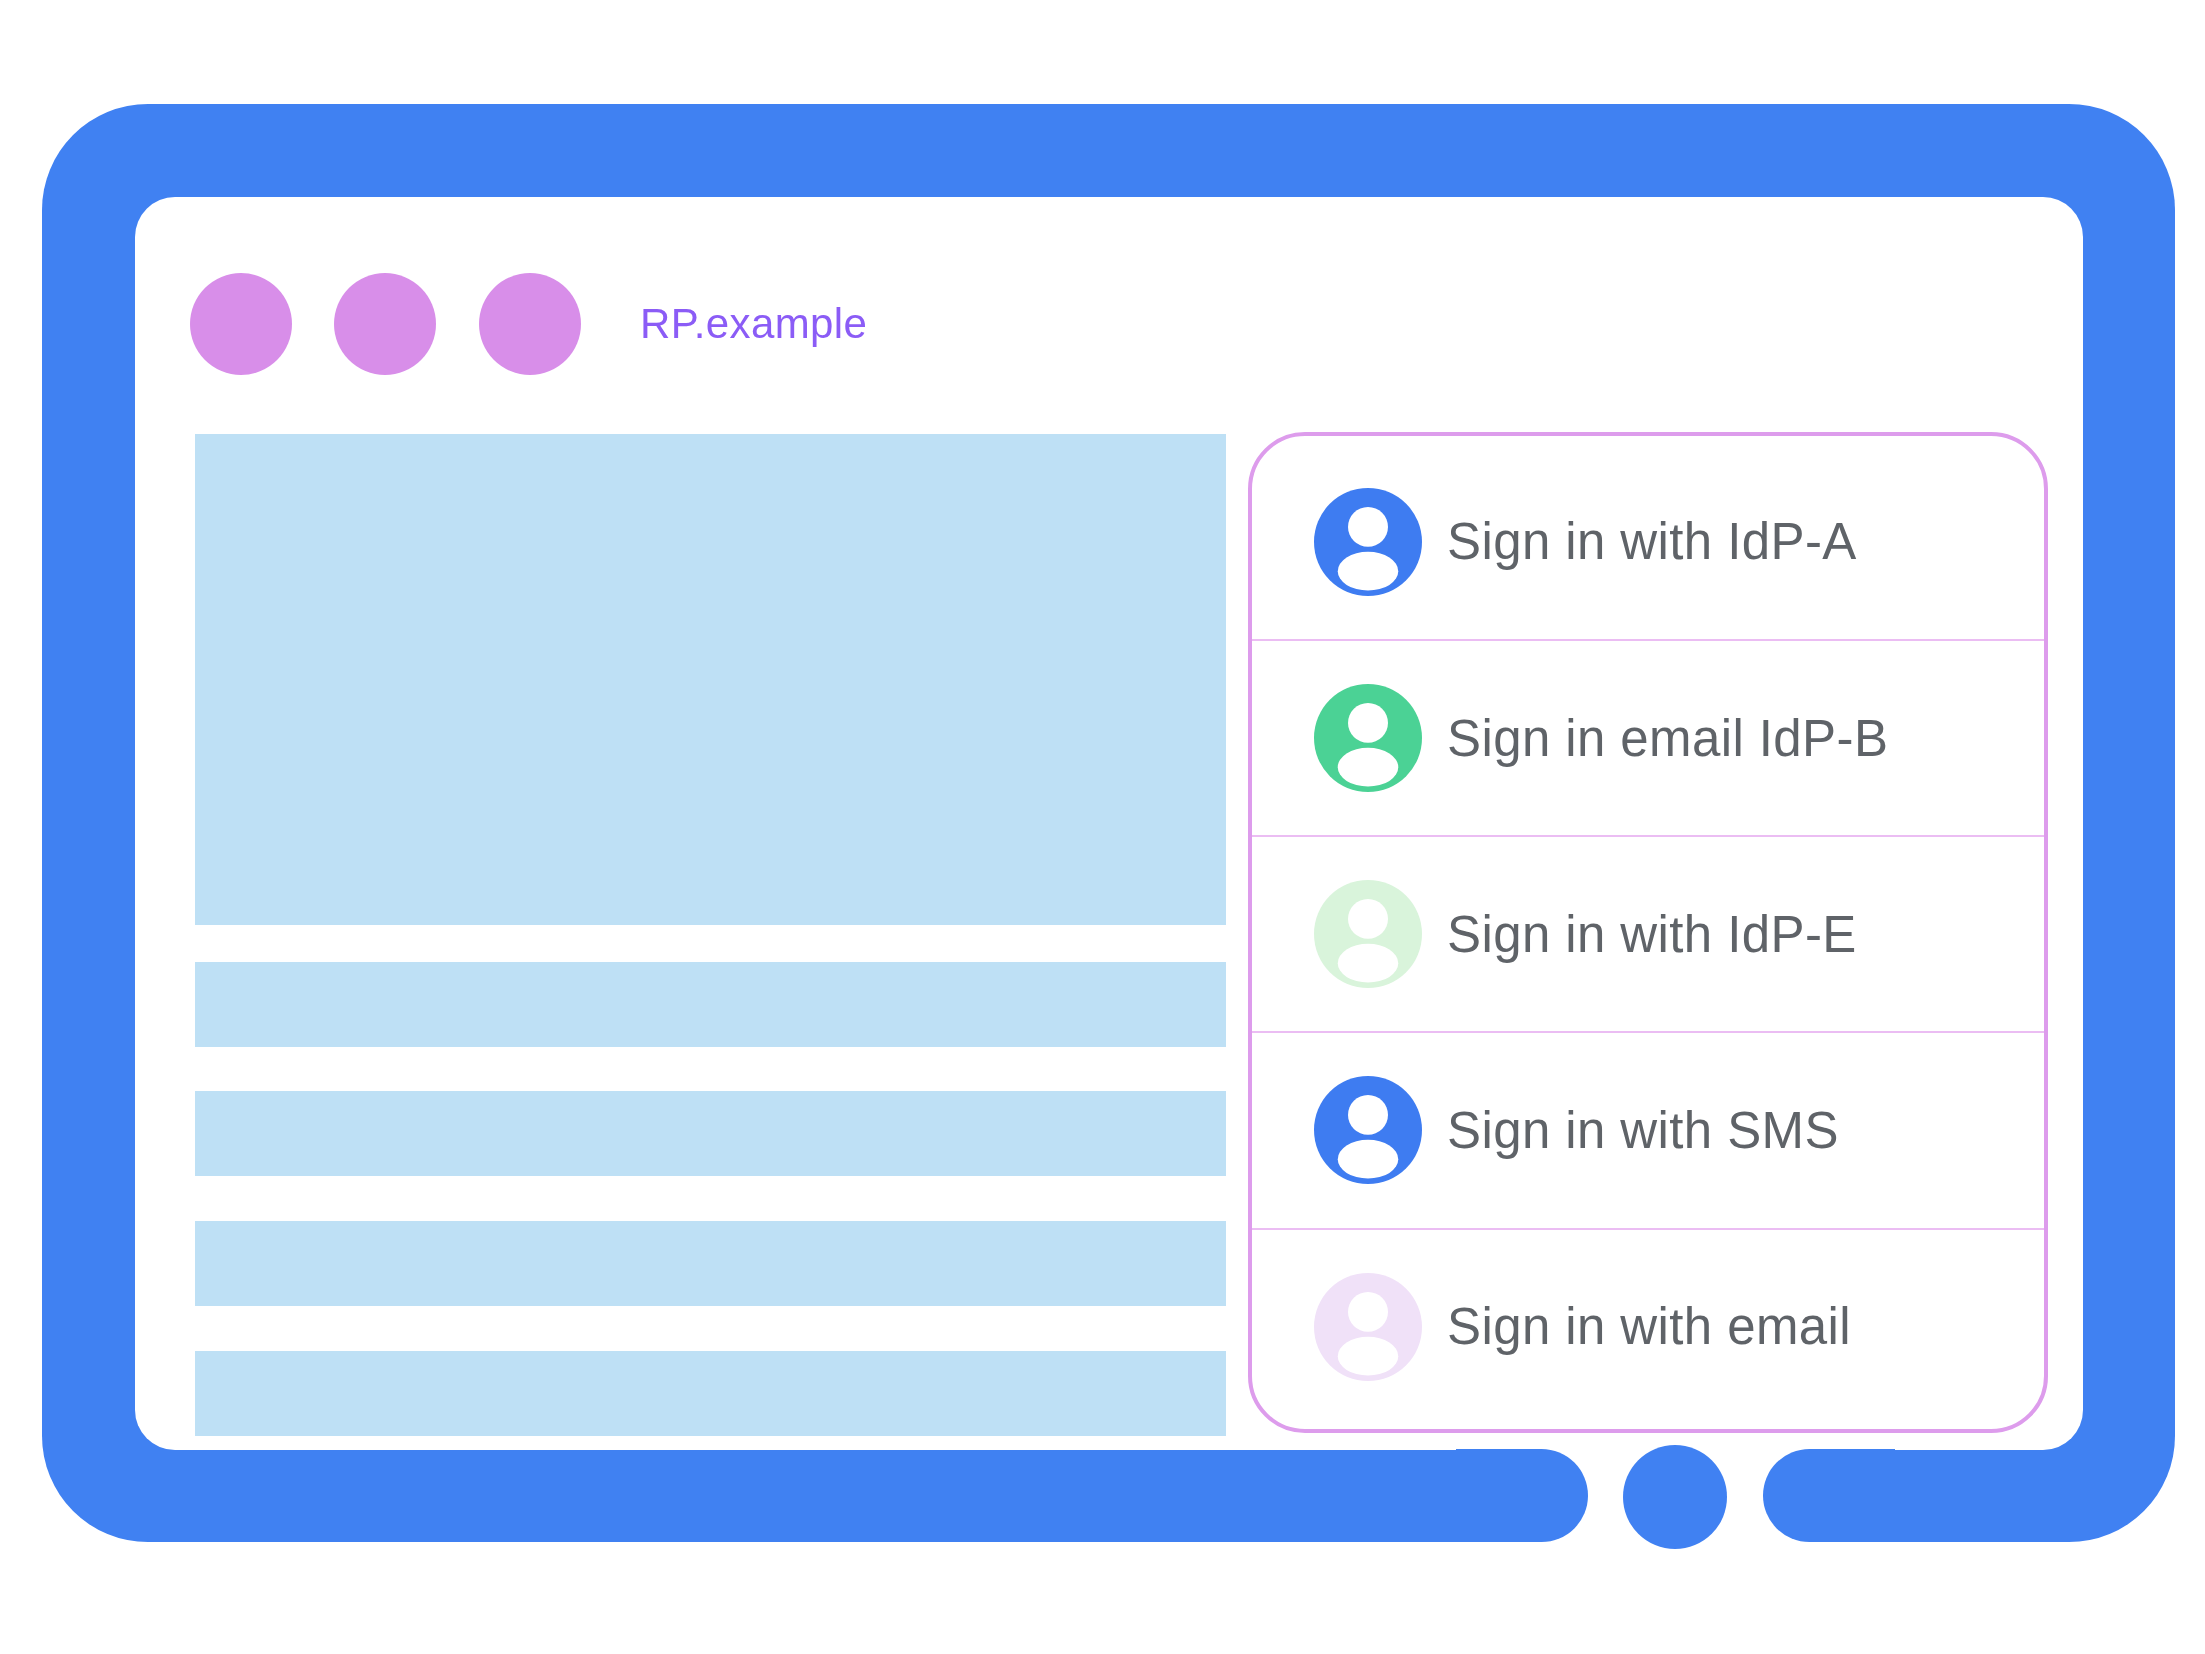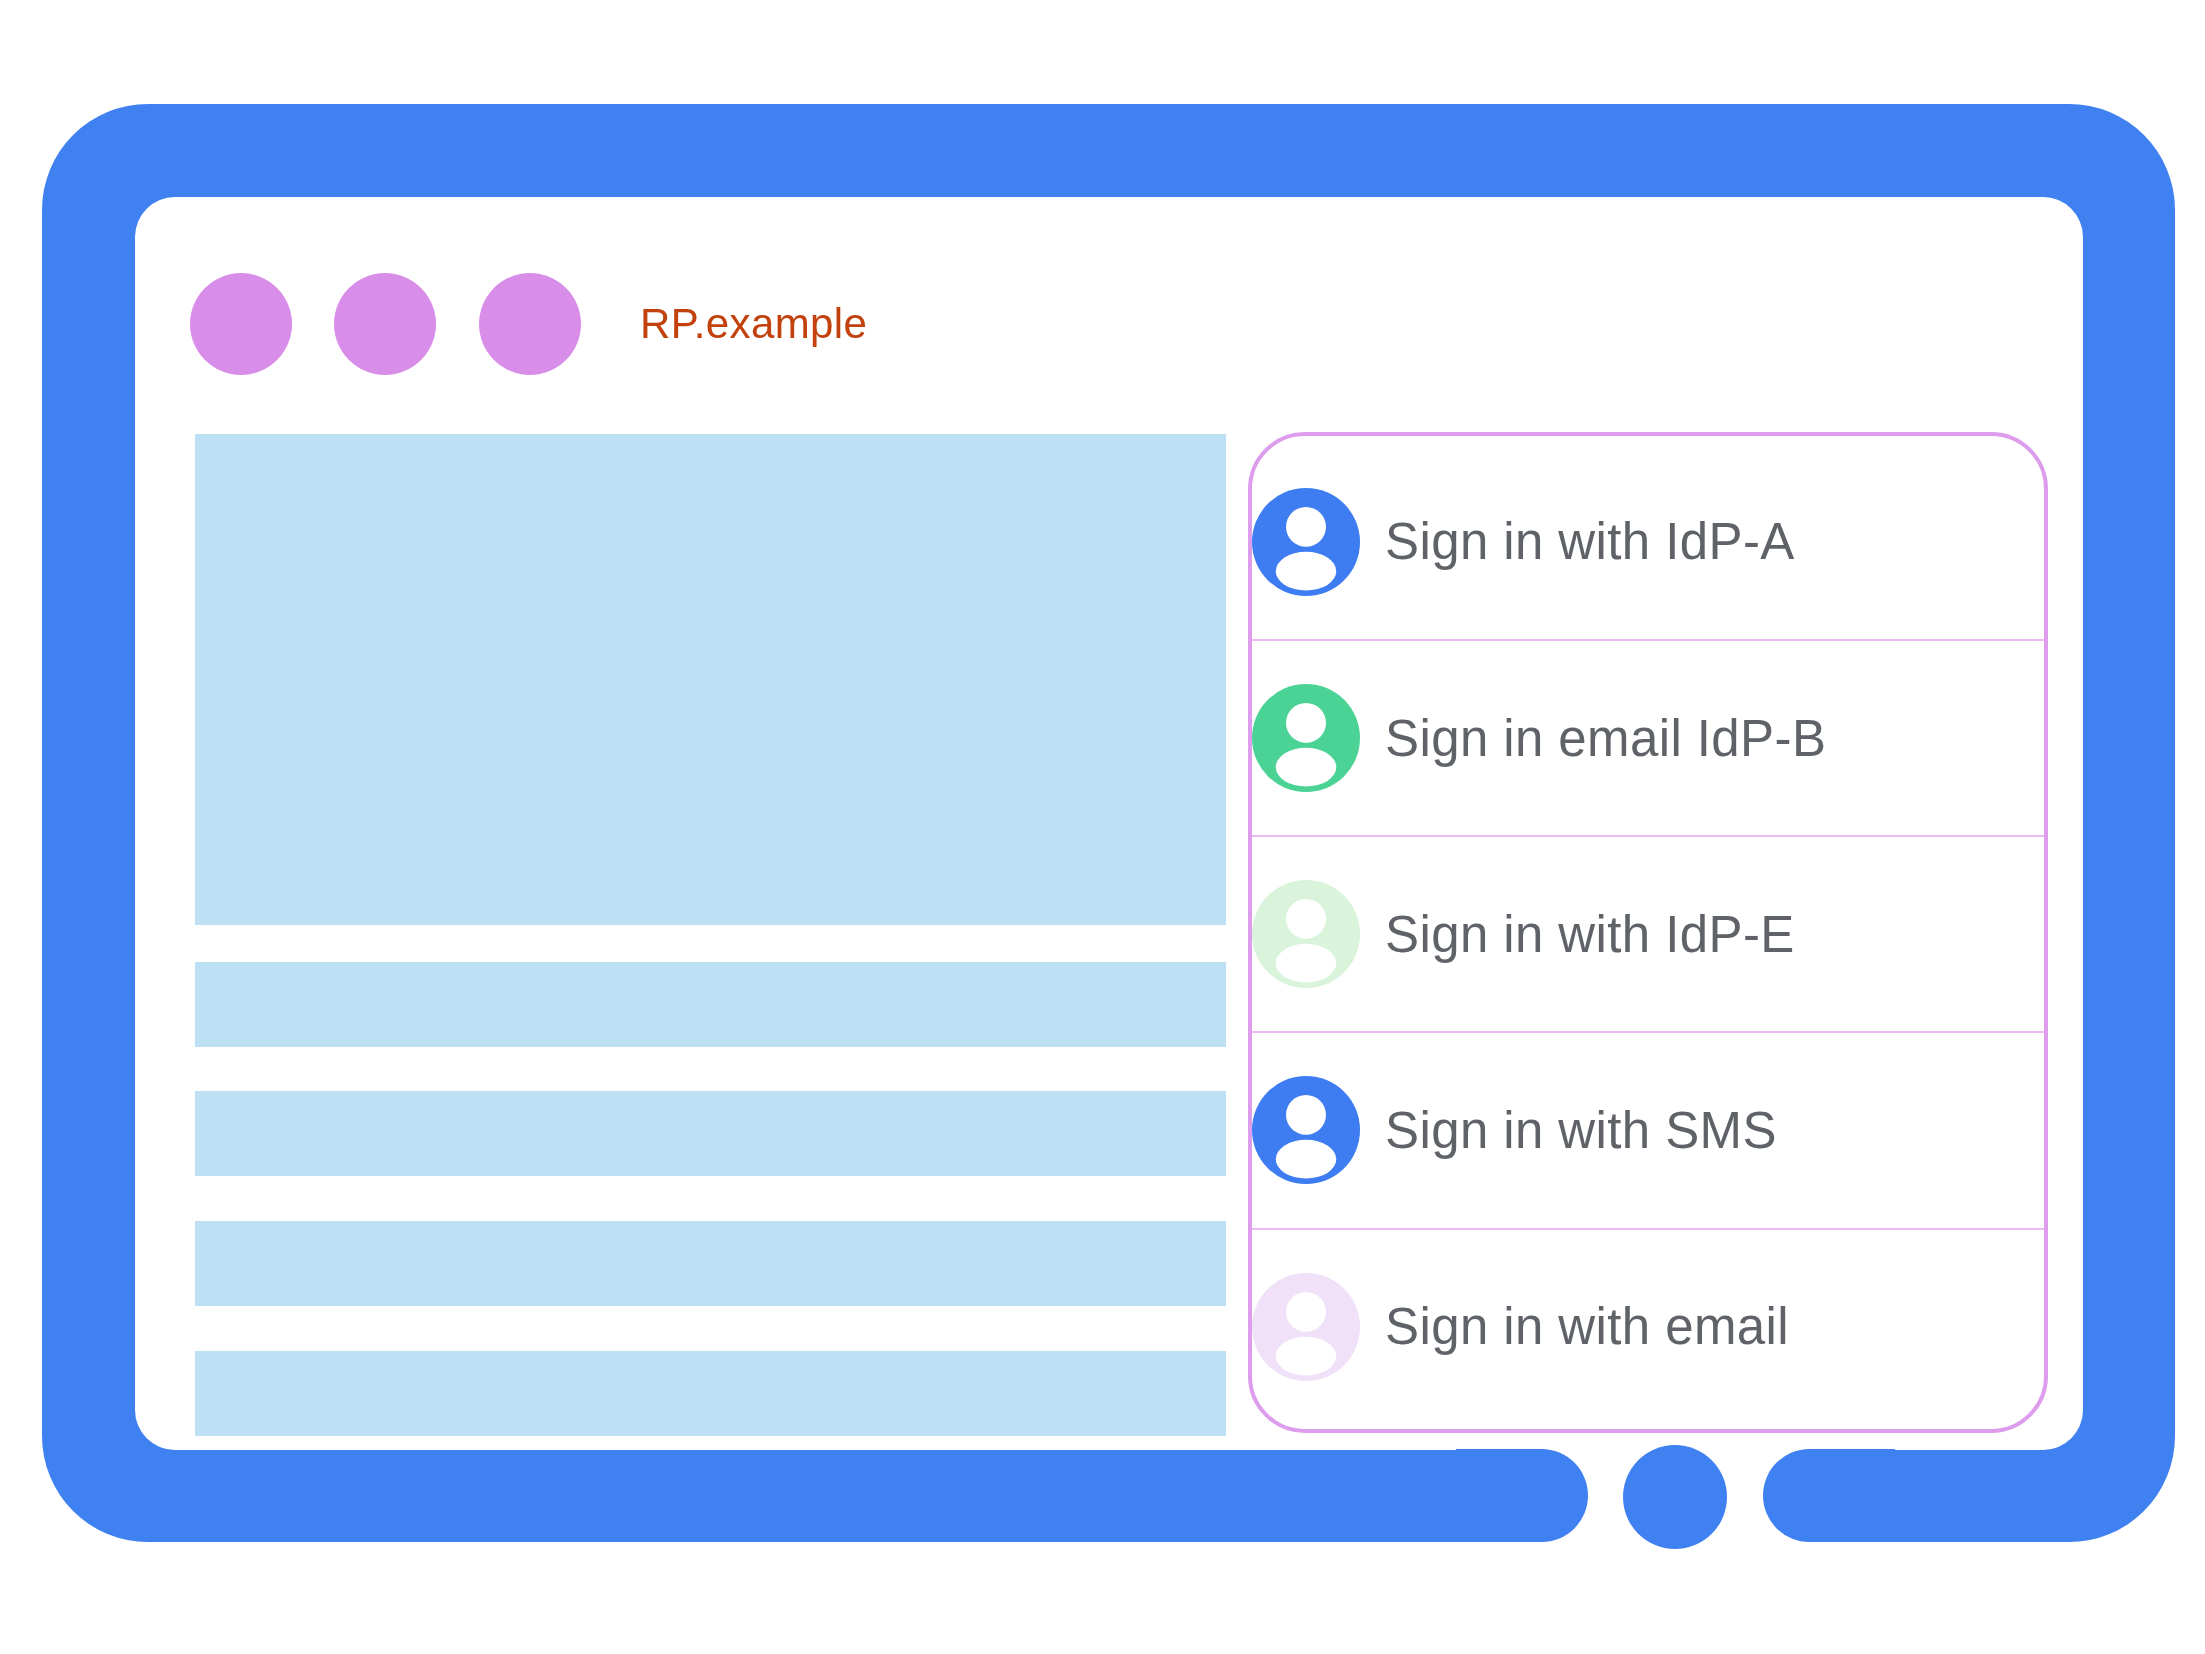--- a/index.html
+++ b/index.html
@@ -70,21 +70,21 @@
   }
   .dot-1 { left: 190px; }
   .dot-2 { left: 334px; }
   .dot-3 { left: 479px; }
   .site-title {
     position: absolute;
     left: 640px; top: 324px;
     transform: translateY(-50%);
     font-size: 42px;
     font-weight: 500;
-    color: #c2410c;
+    color: #8b5cf6;
     letter-spacing: 0.4px;
     white-space: nowrap;
   }
 
   
   .ph {
     position: absolute;
     left: 195px;
     width: 1031px;
     background: #BEE0F5;
@@ -108,20 +108,21 @@
     flex-direction: column;
     padding-top: 8.8px;
     padding-bottom: 5.3px;
     overflow: hidden;
   }
   .signin-row {
     flex: 1 1 0;
     display: flex;
     align-items: center;
     gap: 25px;
+    padding-left: 62px;
     border-bottom: 2.6px solid #EBBDF3;
     cursor: pointer;
     background: transparent;
   }
   .signin-row:last-child { border-bottom: none; }
   .avatar {
     width: 108px; height: 108px;
     flex: 0 0 108px;
     display: block;
   }

